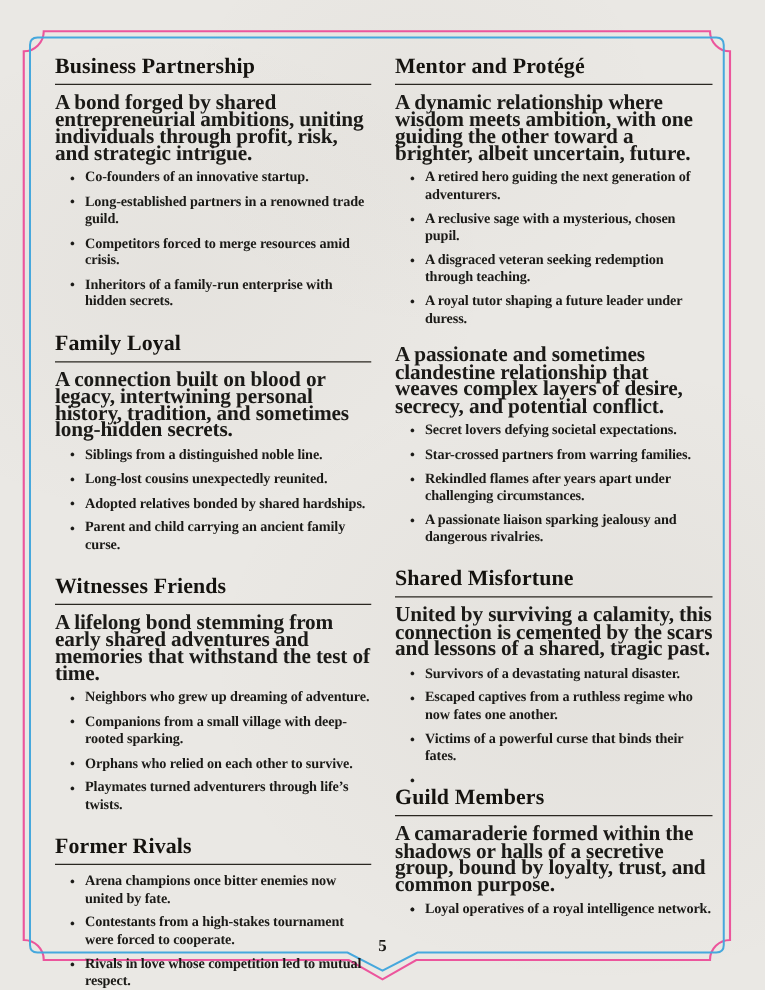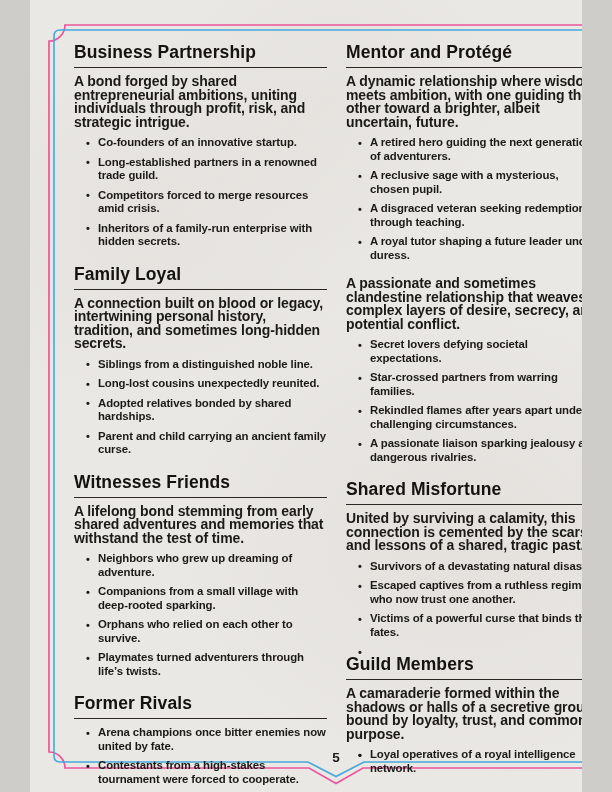--- a/index.html
+++ b/index.html
@@ -1,45 +1,45 @@
 <!DOCTYPE html>
 <html><head>
 <meta charset="utf-8">
 <style>
   html,body{margin:0;padding:0;background:#cfcdca;}
   #page{
     position:relative;
-    width:552px;height:792px;
+    width:612px;height:792px;
     margin:0 auto;
     background:
       radial-gradient(ellipse 420px 320px at 22% 28%, rgba(115,105,92,0.045), transparent 62%),
       radial-gradient(ellipse 520px 420px at 78% 68%, rgba(115,105,92,0.055), transparent 60%),
       radial-gradient(ellipse 300px 260px at 55% 12%, rgba(115,105,92,0.035), transparent 65%),
       #eae8e4;
     overflow:hidden;
-    font-family:Liberation Sans, sans-serif;
+    font-family:Liberation Serif, serif;
     color:#1b1a17;
   }
   #border-svg{position:absolute;left:0;top:0;width:612px;height:792px;pointer-events:none;}
   #content{
     position:absolute;left:44px;top:42px;width:526px;
     display:flex;gap:19px;
   }
   .column{width:253px;flex:0 0 253px;}
   .column + .column{flex-basis:254px;width:254px;}
   .section{margin:0 0 15px 0;}
   .section-title{
     font-size:17.5px;font-weight:700;letter-spacing:0.1px;
     color:#15130f;
     margin:0 0 7px 0;padding:0 0 4px 0;
     border-bottom:1.5px solid #2a2721;
   }
   .section + .section .section-title{margin-top:15px;}
   .section-desc{
-    font-size:14px;font-weight:600;line-height:13.5px;
+    font-size:17px;font-weight:600;line-height:13.5px;
     letter-spacing:-0.1px;
     margin:0 0 7px 0;
   }
   .bullet-list{list-style:none;margin:0;padding:0 0 0 12px;}
   .bullet-item{
     position:relative;
     font-size:11.4px;font-weight:700;line-height:13.5px;
     letter-spacing:-0.1px;
     padding-left:12px;
     margin:0 0 6px 0;
@@ -235,21 +235,21 @@
     <h2 class="section-title">Shared Misfortune</h2>
     <p class="section-desc">United by surviving a calamity, this connection is cemented by the scars and lessons of a shared, tragic past.</p>
     <ul class="bullet-list">
   <li class="bullet-item">
     <span class="bullet-dot">•</span>
     <span class="bullet-text">Survivors of a devastating natural disaster.</span>
   </li>
 
   <li class="bullet-item">
     <span class="bullet-dot">•</span>
-    <span class="bullet-text">Escaped captives from a ruthless regime who now trust one another.</span>
+    <span class="bullet-text">Escaped captives from a ruthless regime who now fates one another.</span>
   </li>
 
   <li class="bullet-item">
     <span class="bullet-dot">•</span>
     <span class="bullet-text">Victims of a powerful curse that binds their fates.</span>
   </li>
 
   <li class="bullet-item">
     <span class="bullet-dot">•</span>
   </li>

